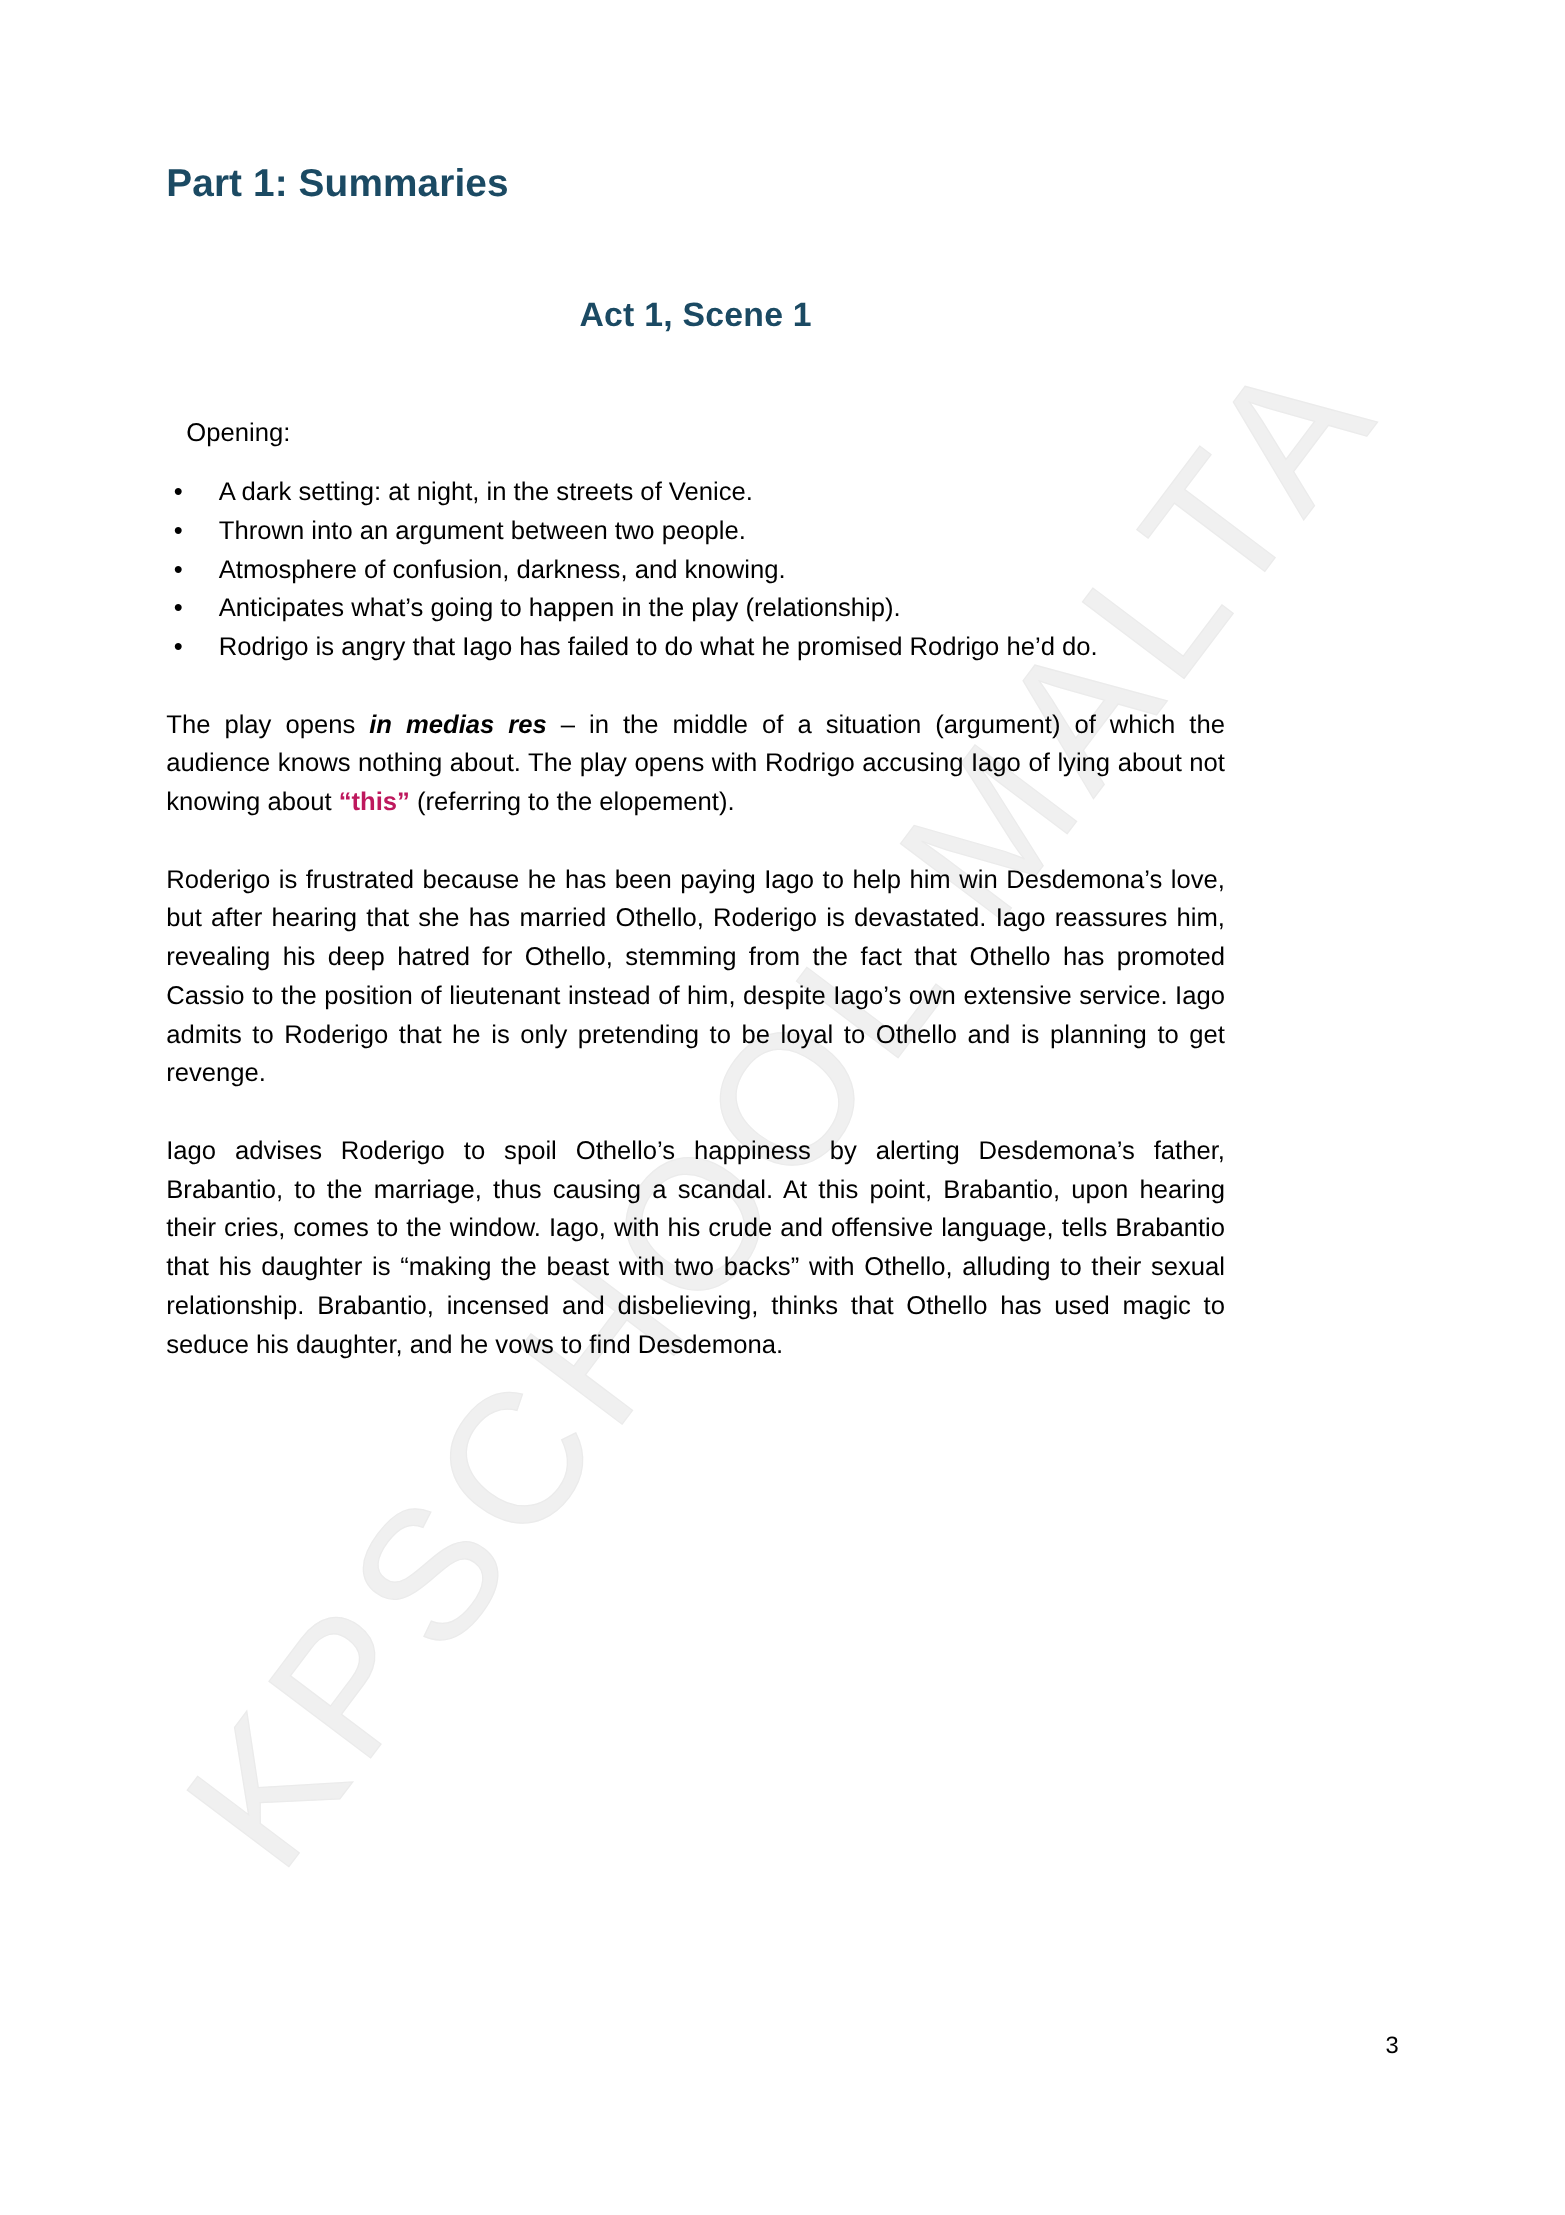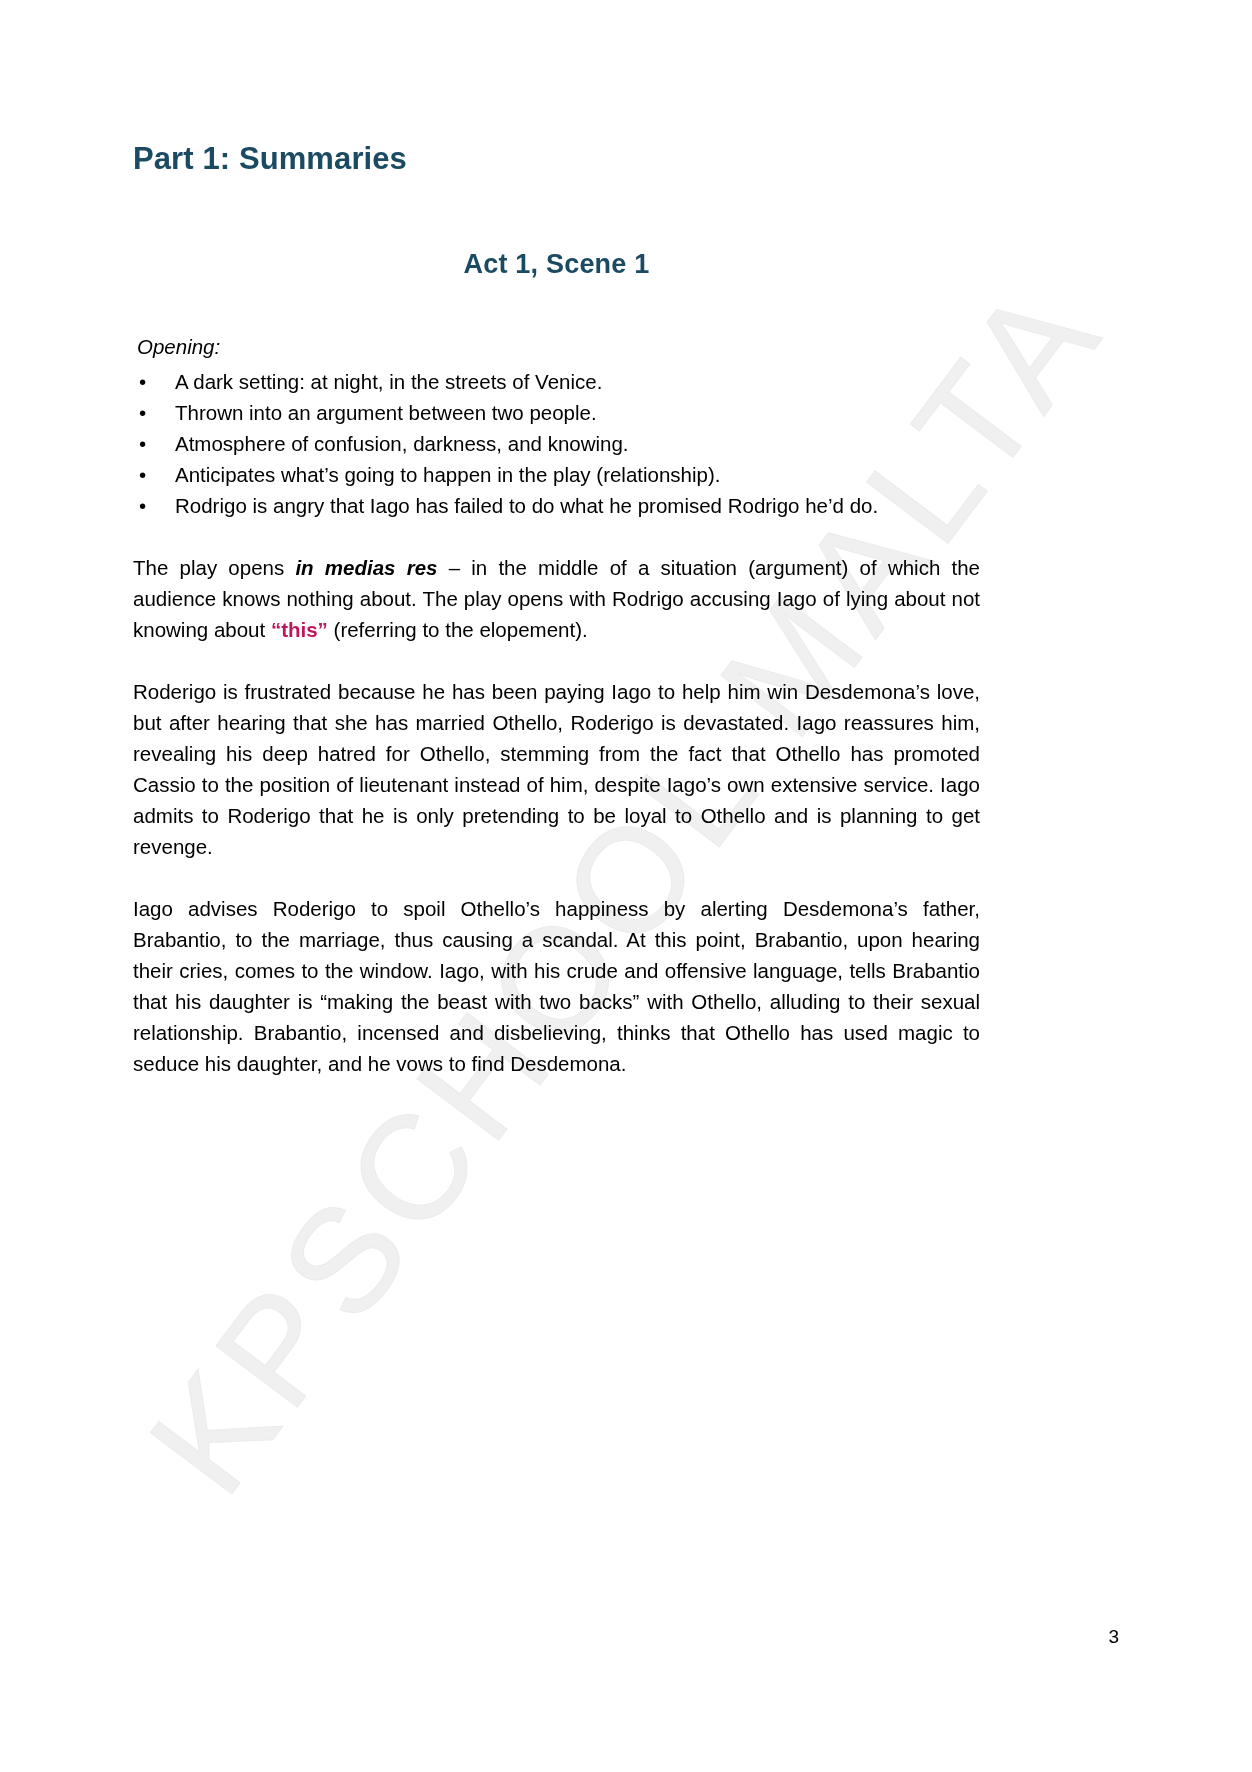--- a/index.html
+++ b/index.html
@@ -39,21 +39,21 @@
     letter-spacing: 10px;
     white-space: nowrap;
     color: #f0f0f0;
     -webkit-text-stroke: 1px #ebebeb;
   }
 
   
   .content {
     position: absolute;
     left: 133px;
-    top: 16px;
+    top: 4px;
     width: 847px;
     z-index: 2;
   }
 
   .doc-title {
     margin: 0;
     padding-top: 125px;
     font-size: 31px;
     font-weight: bold;
     color: #1b4a63;
@@ -64,25 +64,24 @@
     margin: 0;
     padding-top: 72px;
     text-align: center;
     font-size: 27px;
     font-weight: bold;
     color: #1b4a63;
     letter-spacing: 0.2px;
   }
 
   .opening-label {
-    margin: 4px;
+    margin: 16px;
     padding-top: 47px;
     font-size: 20.5px;
     line-height: 31px;
-    font-style: italic;
   }
 
   ul.bullets {
     margin: 0;
     padding: 0;
     list-style: none;
   }
   ul.bullets li {
     position: relative;
     padding-left: 42px;

